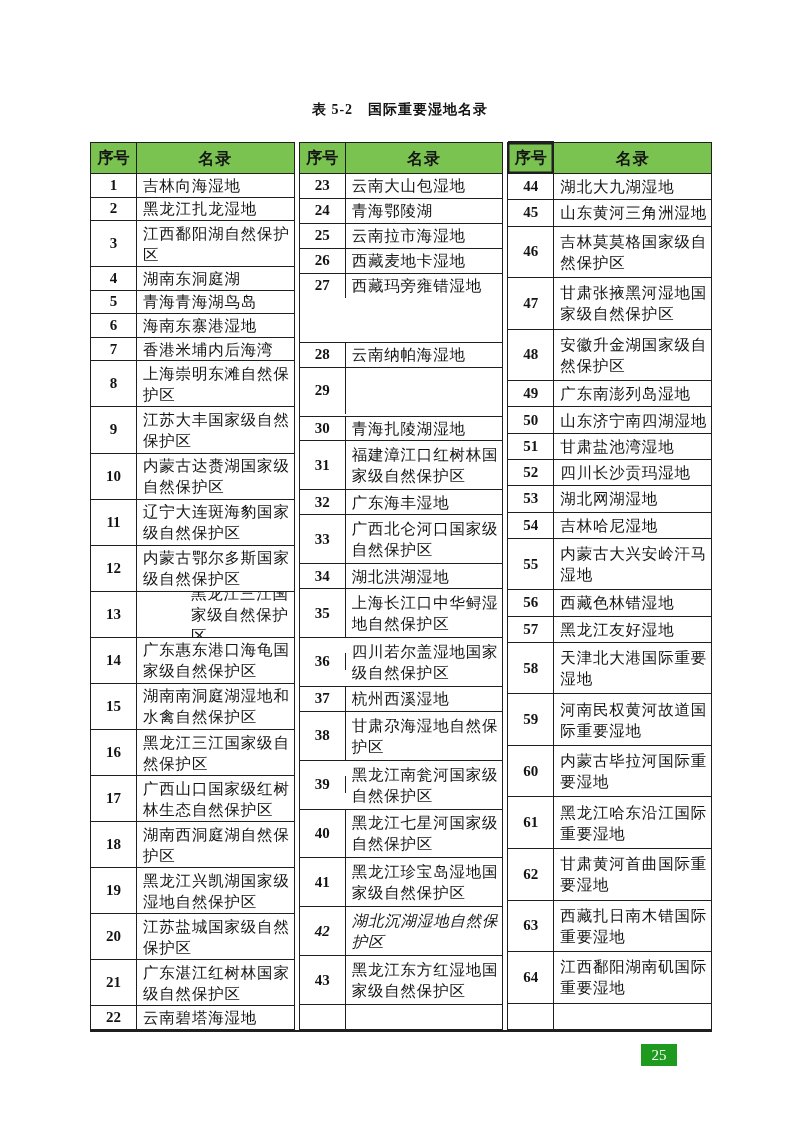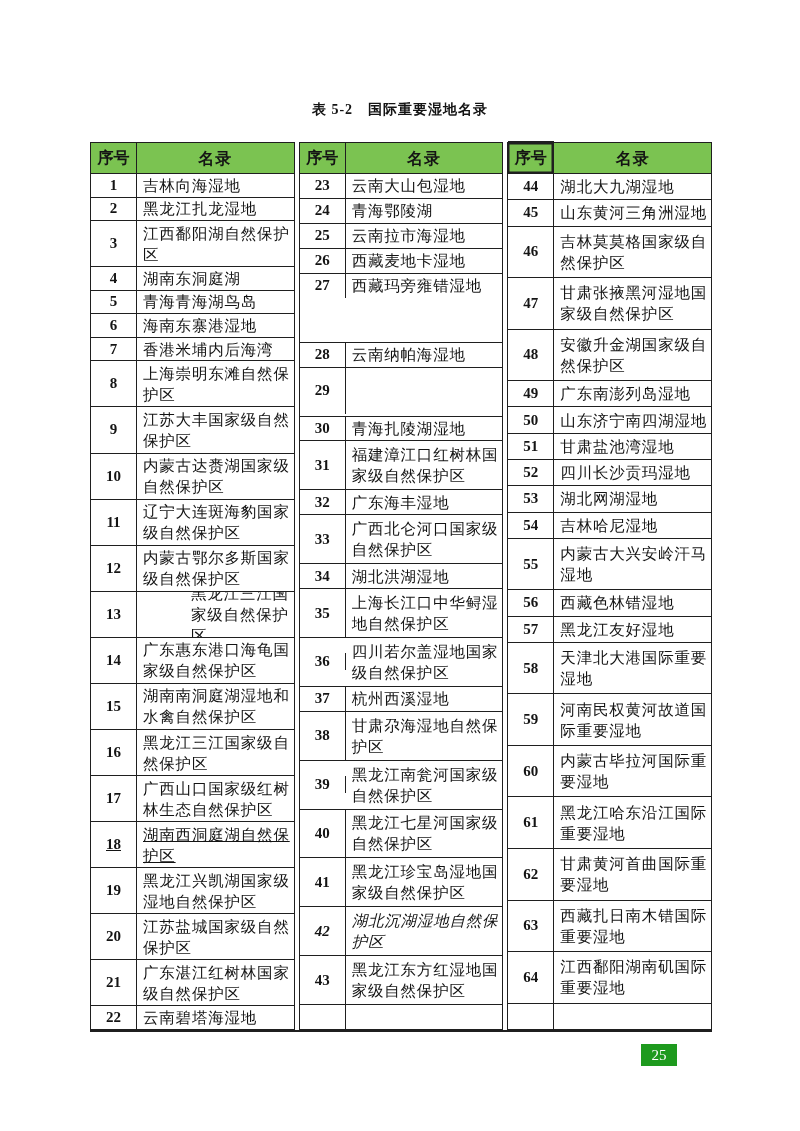--- a/index.html
+++ b/index.html
@@ -163,21 +163,21 @@
           <div class="cell name">湖南南洞庭湖湿地和水禽自然保护区</div>
         </div>
         <div class="row" style="flex-grow: 2;">
           <div class="cell no">16</div>
           <div class="cell name">黑龙江三江国家级自然保护区</div>
         </div>
         <div class="row" style="flex-grow: 2;">
           <div class="cell no">17</div>
           <div class="cell name">广西山口国家级红树林生态自然保护区</div>
         </div>
-        <div class="row" style="flex-grow: 2; text-decoration: underline;">
+        <div class="row" style="flex-grow: 2;">
           <div class="cell no">18</div>
           <div class="cell name">湖南西洞庭湖自然保护区</div>
         </div>
         <div class="row" style="flex-grow: 2;">
           <div class="cell no">19</div>
           <div class="cell name">黑龙江兴凯湖国家级湿地自然保护区</div>
         </div>
         <div class="row" style="flex-grow: 2;">
           <div class="cell no">20</div>
           <div class="cell name">江苏盐城国家级自然保护区</div>

